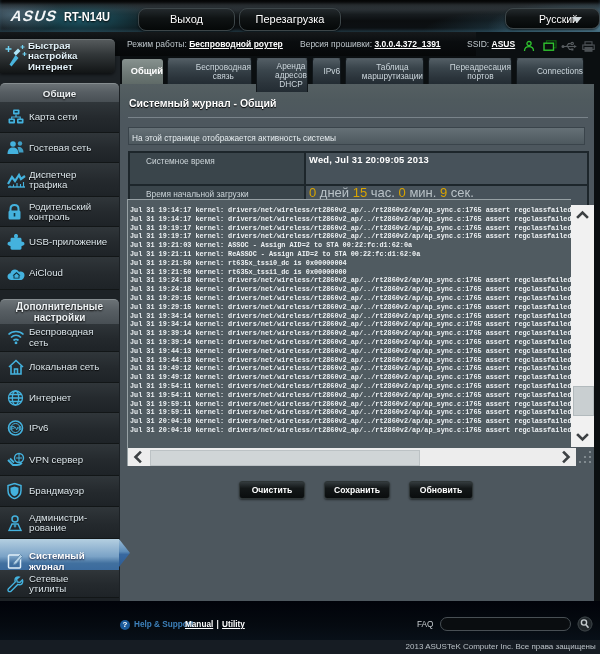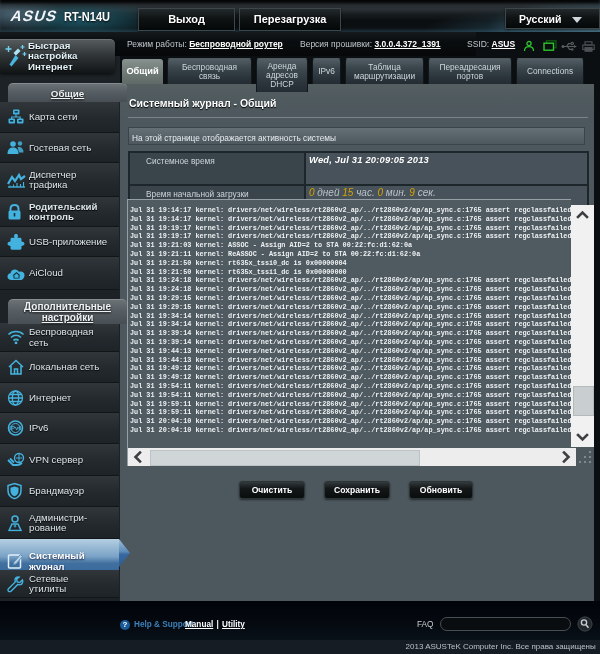--- a/index.html
+++ b/index.html
@@ -9,56 +9,56 @@
  background:
   linear-gradient(180deg,rgba(0,0,0,.95) 0,rgba(0,0,0,.85) 2px,rgba(0,0,0,.35) 5px,rgba(0,0,0,0) 10px),
   radial-gradient(ellipse 70px 26px at 12px 45%, rgba(78,104,120,.85), rgba(78,104,120,0) 75%),
   radial-gradient(ellipse 120px 28px at 80px 60%, rgba(30,92,108,.95), rgba(30,92,108,0) 72%),
   radial-gradient(ellipse 150px 40px at 600px 85%, rgba(86,130,150,.95), rgba(86,130,150,0) 75%),
   radial-gradient(ellipse 130px 30px at 520px 100%, rgba(44,84,102,.6), rgba(44,84,102,0) 75%),
   linear-gradient(180deg,#474f54 0,#343c41 22%,#171c1f 45%,#0b0e10 65%,#0d1114 100%);
  box-shadow:inset 0 -2px 3px rgba(60,105,125,.4);}
 
 #rtname{left:64px;top:10px;font-size:12px;font-weight:bold;color:#fff;letter-spacing:0;transform:scaleX(.92);transform-origin:left center;text-shadow:0 1px 2px #000;}
-.topbtn{height:21px;border-radius:0;border:1px solid #3d4649;background:linear-gradient(180deg,#23292c,#0f1314 45%,#050808);color:#fff;font-size:11px;font-weight:bold;text-align:center;line-height:21px;text-shadow:0 1px 1px #000;box-shadow:0 1px 2px rgba(0,0,0,.6);}
+.topbtn{height:21px;border-radius:8px;border:1px solid #3d4649;background:linear-gradient(180deg,#23292c,#0f1314 45%,#050808);color:#fff;font-size:11px;font-weight:normal;text-align:center;line-height:21px;text-shadow:0 1px 1px #000;box-shadow:0 1px 2px rgba(0,0,0,.6);}
 #btn-exit{left:138px;top:8px;width:95px;}
 #btn-reboot{left:239px;top:8px;width:100px;}
-#btn-lang{left:505px;top:8px;width:95px;text-align:left;padding-left:13px;box-sizing:border-box;font-size:10.5px;}
+#btn-lang{left:505px;top:8px;width:95px;text-align:left;padding-left:33px;box-sizing:border-box;font-size:10.5px;}
 #btn-lang .tri{position:absolute;right:17px;top:8px;width:0;height:0;border-left:5px solid transparent;border-right:5px solid transparent;border-top:6px solid #cfd6d9;}
 
 #toolbar{left:0;top:32px;width:476px;height:24px;background:linear-gradient(180deg,#16191b,#0a0d0f 40%,#060809);}
 #toolbar .t{position:absolute;top:7px;font-size:8.5px;color:#bfc7cc;white-space:nowrap;}
 #toolbar .lnk{color:#fff;font-weight:bold;text-decoration:underline;}
 
 #sidebar{left:0;top:56px;width:120px;height:545px;background:#1d2226;}
 #qis{left:0;top:39px;width:115px;height:33px;border-radius:0 5px 5px 0;background:linear-gradient(180deg,#555a5c,#313638 45%,#121516);border-top:1px solid #6e7476;box-shadow:0 2px 3px rgba(0,0,0,.5);z-index:5;}
 #qis .txt{position:absolute;left:28px;top:1px;font-size:9.7px;font-weight:bold;color:#e2f1f8;line-height:10.3px;text-shadow:0 1px 1px #000;}
-.shead{left:8px;width:119px;background:linear-gradient(180deg,#6b7276,#575e63 45%,#484f54);border-top:1px solid #868d90;border-radius:5px 5px 0 0;color:#eef2f4;font-weight:bold;font-size:9.8px;text-align:center;text-shadow:0 1px 2px #000;z-index:4;text-decoration:underline;}
+.shead{left:0;width:119px;background:linear-gradient(180deg,#6b7276,#575e63 45%,#484f54);border-top:1px solid #868d90;border-radius:5px 5px 0 0;color:#eef2f4;font-weight:bold;font-size:9.8px;text-align:center;text-shadow:0 1px 2px #000;z-index:4;}
 .sitem{left:0;width:119px;background:linear-gradient(180deg,#30363a,#24292d 55%,#1e2327);border-bottom:1px solid #121617;box-sizing:border-box;}
 .sitem .txt{position:absolute;left:29px;top:50%;transform:translateY(-50%);font-size:9.7px;color:#dce6eb;line-height:10.5px;text-shadow:0 1px 1px #000;}
 .sitem svg{position:absolute;left:7px;top:50%;transform:translateY(-50%);}
 #sel{background:linear-gradient(180deg,#b4cfe1,#7aa2c6 40%,#41709f 55%,#2f609a);}
 #sel .txt{color:#fff;font-weight:bold;text-shadow:0 1px 2px rgba(0,0,30,.8);}
 #selarrow{left:119px;top:539px;width:11px;height:28px;z-index:6;}
 
-.tab{top:58px;height:26px;border-radius:3px 3px 0 0;background:linear-gradient(180deg,#525d64,#3a454c 35%,#2b343b 75%,#232c33);border:1px solid #11171b;border-top:1px solid #4e585f;border-bottom:none;box-sizing:border-box;color:#ccd6dc;font-size:8.3px;display:flex;align-items:center;justify-content:center;text-align:center;line-height:8.8px;z-index:3;}
+.tab{top:58px;height:26px;border-radius:3px 3px 0 0;background:linear-gradient(180deg,#525d64,#3a454c 35%,#2b343b 75%,#232c33);border:1px solid #11171b;border-top:1px solid #4e585f;border-bottom:none;box-sizing:border-box;color:#ccd6dc;font-size:8.3px;display:flex;align-items:center;justify-content:flex-end;text-align:center;line-height:8.8px;z-index:3;}
 #tab-act{top:59px;height:25px;background:linear-gradient(180deg,#87928f,#6f7a77 55%,#5f6a67);color:#fff;font-weight:bold;font-size:9.3px;border:none;z-index:4;}
 #tab-dhcp{height:34px;}
 
 #panel{left:120px;top:84px;width:474px;height:517px;background:linear-gradient(180deg,#555f62 0,#4f5a5e 16px,#4d575e 36px,#4d575e);}
 #heading{left:9px;top:13px;font-size:10.5px;font-weight:bold;color:#fff;text-shadow:0 1px 1px #000;}
 #hdivider{left:8px;top:33px;width:460px;height:1px;background:#79838a;}
 #descbar{left:8px;top:43px;width:457px;height:18px;background:linear-gradient(180deg,#657076,#4d585e);border:1px solid #3a444b;color:#e8eef1;font-size:8.3px;line-height:20px;padding-left:3px;box-sizing:border-box;}
 #stable{left:8px;top:67px;width:461px;border-collapse:collapse;}
 #stable td{border:2px solid #1d262b;height:21px;padding:0;vertical-align:top;}
 #stable .c1{width:158px;background:#3a454b;color:#ccd5d9;font-size:8.3px;line-height:9px;padding:4px 0 0 16px;}
-#stable .c2{background:#47525a;padding:2px 0 8px 3px;font-size:9px;line-height:10px;font-style:italic;}
+#stable .c2{background:#47525a;padding:2px 0 8px 3px;font-size:9px;line-height:10px;}
 #date{font-size:9.8px;}
 #date{color:#fff;font-weight:bold;font-size:9.4px;letter-spacing:.2px;}
-.up{font-size:10px;color:#b9c2c7;}
+.up{font-size:13px;color:#b9c2c7;}
 .up b{color:#d9a400;font-weight:normal;}
 
 #logw{left:7px;top:115px;width:467px;height:302px;}
 #logtext{position:absolute;left:0;top:0;width:444px;height:249px;background:#505b61;border-top:1px solid #96a0a4;border-left:1px solid #96a0a4;box-sizing:border-box;overflow:hidden;font-family:"Liberation Mono",monospace;font-weight:bold;font-size:6.82px;line-height:8.8px;color:#eef2f4;white-space:pre;padding:6px 0 0 2px;}
 #vsb{position:absolute;left:444px;top:6px;width:23px;height:242px;background:#f1f1f1;}
 #vsb .btn{position:absolute;left:0;width:23px;height:20px;background:#f1f1f1;}
 #vthumb{position:absolute;left:2px;top:181px;width:19px;height:28px;background:#c9cfd1;border:1px solid #b2babd;}
 #hsb{position:absolute;left:0;top:249px;width:449px;height:18px;background:#ededed;border-left:1px solid #96a0a4;box-sizing:border-box;}
 #hthumb{position:absolute;left:22px;top:2px;width:268px;height:14px;background:#d0d5d7;border:1px solid #bcc2c5;}
 #grip{position:absolute;left:449px;top:249px;width:18px;height:18px;}
@@ -164,21 +164,21 @@
     <div class="abs sitem" style="top:163px;height:34px;">
       <svg width="19" height="16" viewBox="0 0 19 16">
         <g stroke="#44b2de" fill="none">
           <path d="M1 12 L5 5 L8 9 L12 3 L14 7 L18 4" stroke-width="2.2"></path>
           <path d="M1 15 L18 15" stroke-width="1.4"></path>
           <path d="M3 13.5 L3 15 M6.5 12.5 L6.5 15 M10 11 L10 15 M13.5 12 L13.5 15 M16.5 10 L16.5 15" stroke-width="1.1"></path>
         </g>
       </svg>
       <div class="txt">Диспетчер<br>трафика</div>
     </div>
-    <div class="abs sitem" style="top:197px;height:30px;font-weight:bold;">
+    <div class="abs sitem" style="top:197px;height:30px;">
       <svg width="15" height="17" viewBox="0 0 15 17">
         <g>
           <path d="M3.5 8 L3.5 5.5 C3.5 3 5 1.5 7.5 1.5 C10 1.5 11.5 3 11.5 5.5 L11.5 8" stroke="#44b2de" stroke-width="2" fill="none"></path>
           <rect x="1.5" y="7" width="12" height="9" rx="1.5" fill="#44b2de"></rect>
           <rect x="6.7" y="9.5" width="1.6" height="3.5" fill="#10333f"></rect>
         </g>
       </svg>
       <div class="txt">Родительский<br>контроль</div>
     </div>
     <div class="abs sitem" style="top:227px;height:30px;padding-left:34px;">

